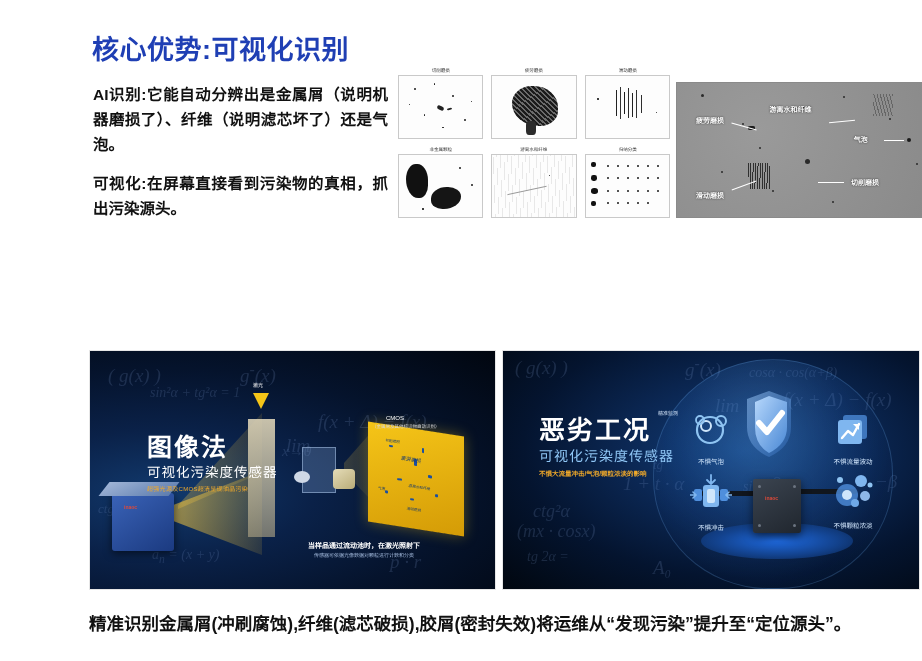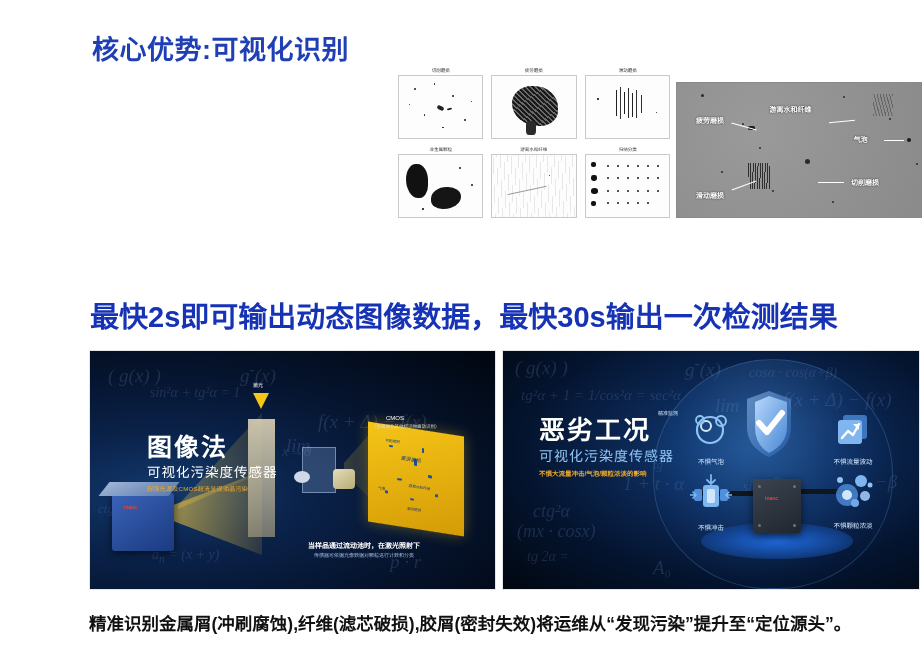--- a/index.html
+++ b/index.html
@@ -137,20 +137,24 @@
     font-size:17.5px;font-weight:bold;color:#111;white-space:nowrap;
   }
 </style>
 </head>
 <body>
 
 <div class="page">
 
   <div class="s1-title">核心优势:可视化识别</div>
 
+  <div class="s1-text">
+    <p class="para">AI识别:它能自动分辨出是金属屑（说明机器磨损了）、纤维（说明滤芯坏了）还是气泡。</p>
+    <p class="para">可视化:在屏幕直接看到污染物的真相，抓出污染源头。</p>
+  </div>
 
   <div class="grid">
     <div class="cell">
       <div class="cell-label">切削磨损</div>
       <div class="cell-img">
         <i class="spk" style="left:18%;top:20%;width:2px;height:2px"></i>
         <i class="spk" style="left:42%;top:12%;width:1.5px;height:1.5px"></i>
         <i class="spk" style="left:64%;top:30%;width:2px;height:2px"></i>
         <i class="spk" style="left:30%;top:62%;width:1.5px;height:1.5px"></i>
         <i class="spk" style="left:78%;top:70%;width:2px;height:2px"></i>
@@ -264,21 +268,20 @@
     <span class="bm-ann" style="left:65%;top:38%">气泡</span>
     <i class="bm-line" style="left:76%;top:42.5%;width:20px"></i>
 
     <span class="bm-ann" style="left:7%;top:80%">滑动磨损</span>
     <i class="bm-line" style="left:20%;top:76%;width:26px;transform:rotate(-20deg)"></i>
 
     <span class="bm-ann" style="left:64%;top:70%">切削磨损</span>
     <i class="bm-line" style="left:52%;top:74%;width:26px"></i>
   </div>
 
-  <div class="s2-title">最快2s即可输出动态图像数据，最快30s输出一次检测结果</div>
 
   <div class="panel panel-left">
     <div class="formulas">
       <span style="left:18px;top:14px">( g(x) )</span>
       <span style="left:150px;top:10px">g<sup>-</sup>(x)</span>
       <span style="left:60px;top:34px;font-size:14px">sin²α + tg²α = 1</span>
       <span style="left:228px;top:60px">f(x + Δ) − f(x)</span>
       <span style="left:196px;top:84px">lim</span>
       <span style="left:192px;top:92px;font-size:15px">x→0</span>
       <span style="left:330px;top:150px">β</span>
@@ -326,21 +329,20 @@
     <div class="lp-tag">超强光源及CMOS超清呈现油品污染</div>
     <div class="lp-cap1">当样品通过流动池时，在激光照射下</div>
     <div class="lp-cap2">传感器可依据光像数据对颗粒进行计数和分类</div>
   </div>
 
   <div class="panel panel-right">
     <div class="formulas">
       <span style="left:12px;top:6px">( g(x) )</span>
       <span style="left:182px;top:4px">g<sup>-</sup>(x)</span>
       <span style="left:246px;top:14px;font-size:14px">cosα · cos(α+β)</span>
-      <span style="left:18px;top:36px;font-size:15px">tg²α + 1 = 1/cos²α = sec²α</span>
       <span style="left:280px;top:38px">f(x + Δ) − f(x)</span>
       <span style="left:212px;top:44px">lim</span>
       <span style="left:150px;top:106px;font-size:13px">tg</span>
       <span style="left:120px;top:122px">1 + t · α</span>
       <span style="left:268px;top:122px">β</span>
       <span style="left:372px;top:120px">−β</span>
       <span style="left:240px;top:128px;font-size:14px">sin</span>
       <span style="left:30px;top:150px;font-size:18px">ctg²α</span>
       <span style="left:14px;top:170px;font-size:18px">(mx · cosx)</span>
       <span style="left:24px;top:198px;font-size:14px">tg 2α =</span>

